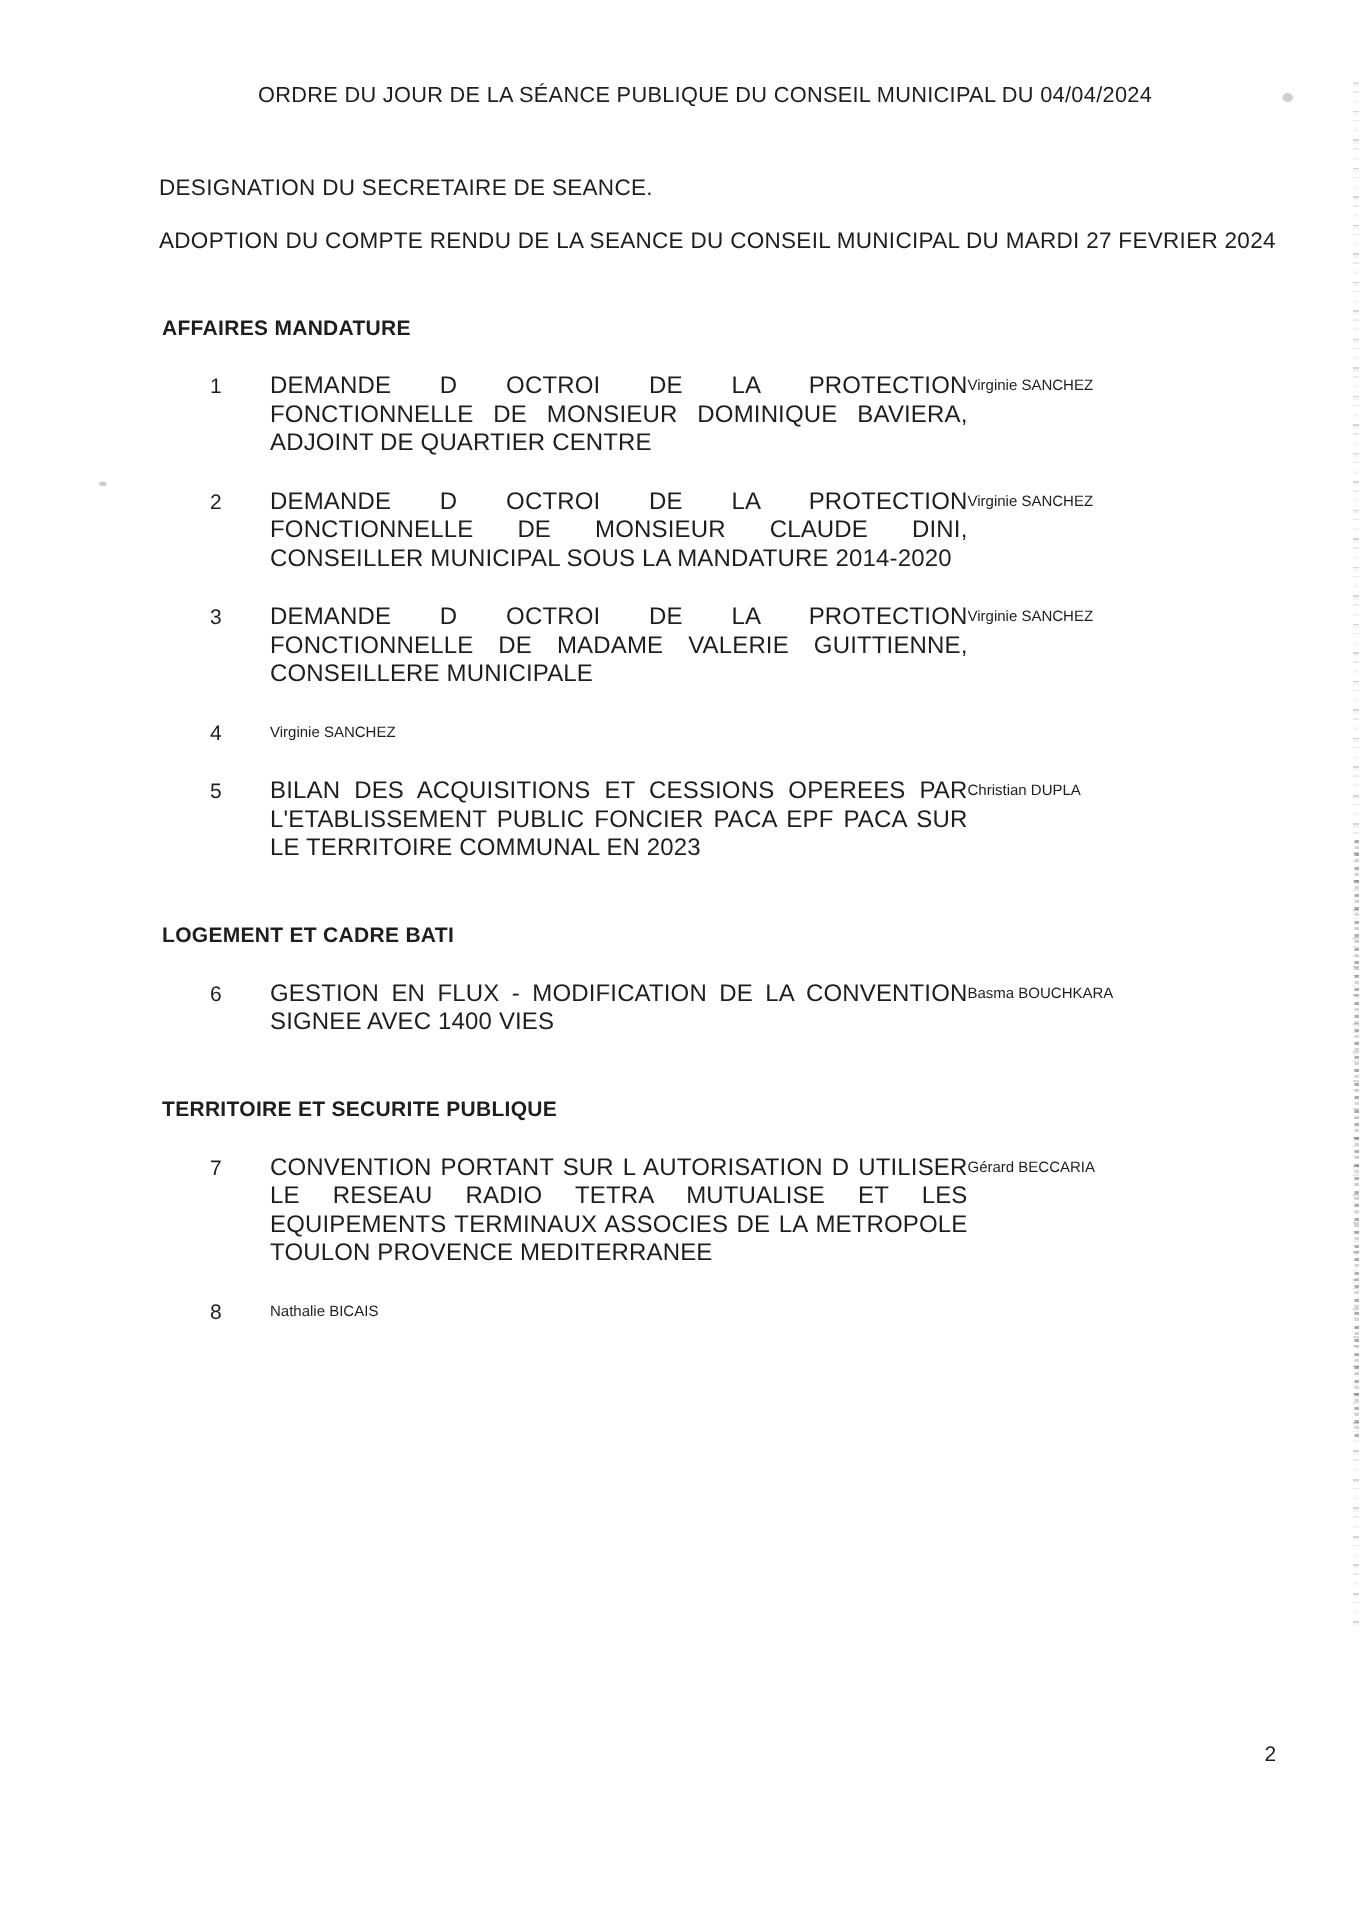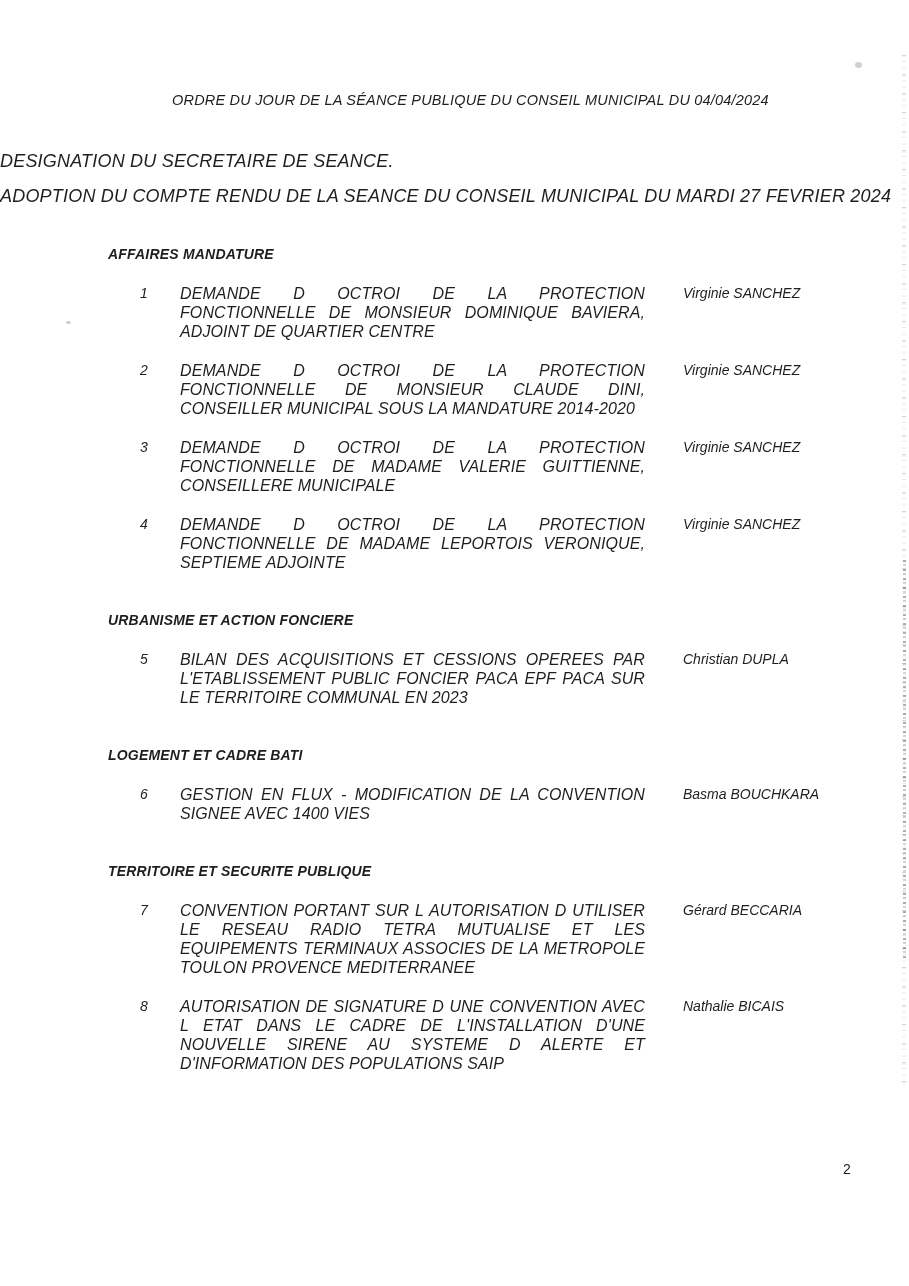--- a/index.html
+++ b/index.html
@@ -6,30 +6,31 @@
   html, body { background: #ffffff; }
   .page {
     position: relative;
     width: 909px;
     height: 1286px;
     background: #ffffff;
     overflow: hidden;
     font-family: "Liberation Sans", sans-serif;
     color: #1e1e1e;
   }
-  .content { padding-top: 91px; font-style: italic; }
+  .content { padding-top: 55px; }
   .title {
     margin-left: 172px;
     font-size: 14.5px;
     line-height: 19px;
     letter-spacing: 0.2px;
     white-space: nowrap;
   }
   .pre-line {
-    font-size: 18px;
+    margin-left: 106px;
+    font-size: 15px;
     line-height: 19px;
     letter-spacing: 0.2px;
     white-space: nowrap;
   }
   .pre-designation { margin-top: 42px; }
   .pre-adoption { margin-top: 16px; }
   .section-heading {
     margin: 39px 0 0 108px;
     font-size: 14px;
     line-height: 19px;
@@ -52,22 +53,21 @@
     flex: none;
     width: 465px;
     font-size: 16px;
     line-height: 19px;
     letter-spacing: 0.1px;
     text-align: justify;
     text-justify: inter-word;
   }
   .item-presenter {
     flex: none;
-    margin-left: 38px;
-    font-size: 14px;
+    font-size: 10px;
     line-height: 19px;
     white-space: nowrap;
   }
   .page-number {
     position: absolute;
     left: 843px;
     top: 1160px;
     font-size: 14px;
     line-height: 19px;
   }
@@ -137,28 +137,26 @@
   </div>
 
   <div class="item-row">
     <div class="item-num">3</div>
     <div class="item-text">DEMANDE D OCTROI DE LA PROTECTION FONCTIONNELLE DE MADAME VALERIE GUITTIENNE, CONSEILLERE MUNICIPALE</div>
     <div class="item-presenter">Virginie SANCHEZ</div>
   </div>
 
   <div class="item-row">
     <div class="item-num">4</div>
-    <div class="item-text">DEMANDE D OCTROI DE LA PROTECTION FONCTIONNELLE DE MADAME LEPORTOIS VERONIQUE, SEPTIEME ADJOINTE</div>
     <div class="item-presenter">Virginie SANCHEZ</div>
   </div>
 </div>
   </section>
 
   <section class="section">
-    <h2 class="section-heading">URBANISME ET ACTION FONCIERE</h2>
     <div class="items">
   <div class="item-row">
     <div class="item-num">5</div>
     <div class="item-text">BILAN DES ACQUISITIONS ET CESSIONS OPEREES PAR L'ETABLISSEMENT PUBLIC FONCIER PACA EPF PACA SUR LE TERRITOIRE COMMUNAL EN 2023</div>
     <div class="item-presenter">Christian DUPLA</div>
   </div>
 </div>
   </section>
 
   <section class="section">
@@ -176,21 +174,20 @@
     <h2 class="section-heading">TERRITOIRE ET SECURITE PUBLIQUE</h2>
     <div class="items">
   <div class="item-row">
     <div class="item-num">7</div>
     <div class="item-text">CONVENTION PORTANT SUR L AUTORISATION D UTILISER LE RESEAU RADIO TETRA MUTUALISE ET LES EQUIPEMENTS TERMINAUX ASSOCIES DE LA METROPOLE TOULON PROVENCE MEDITERRANEE</div>
     <div class="item-presenter">Gérard BECCARIA</div>
   </div>
 
   <div class="item-row">
     <div class="item-num">8</div>
-    <div class="item-text">AUTORISATION DE SIGNATURE D UNE CONVENTION AVEC L ETAT DANS LE CADRE DE L'INSTALLATION D'UNE NOUVELLE SIRENE AU SYSTEME D ALERTE ET D'INFORMATION DES POPULATIONS SAIP</div>
     <div class="item-presenter">Nathalie BICAIS</div>
   </div>
 </div>
   </section>
 </div>
   </div>
 
   <div class="page-number">2</div>
 
   <div class="noise-strip"></div>

